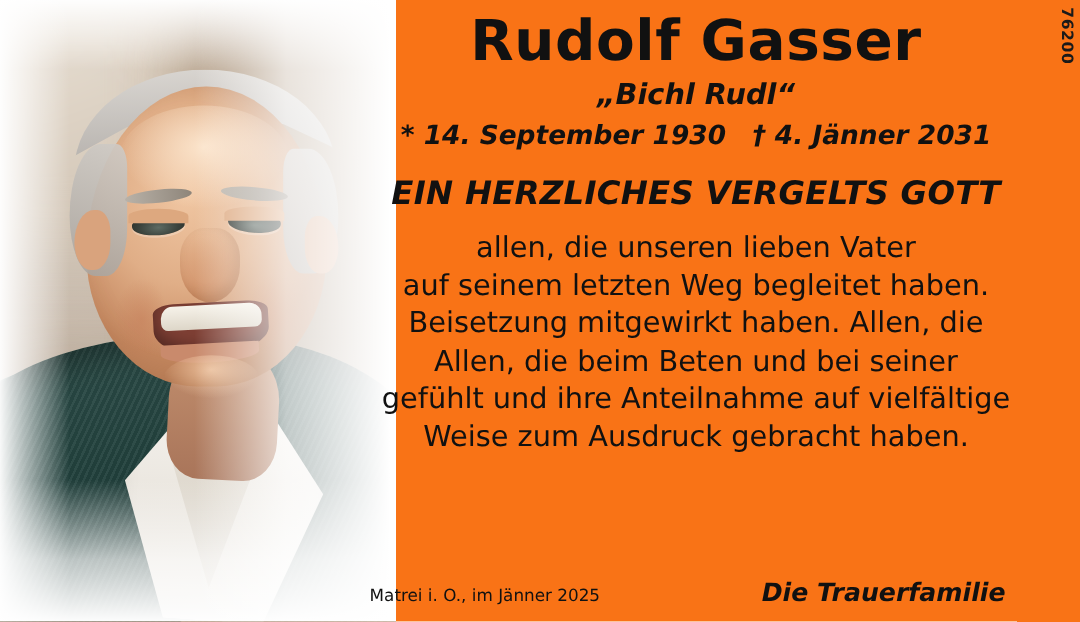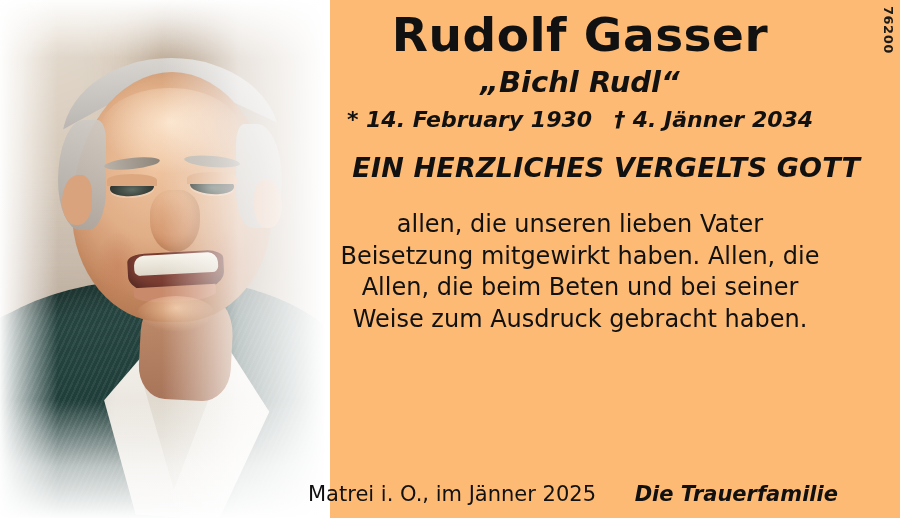--- a/index.html
+++ b/index.html
@@ -8,21 +8,21 @@
     background: #ffffff;
   }
   body {
     font-family: "DejaVu Sans", sans-serif;
   }
   .card {
     position: relative;
     width: 900px;
     height: 518px;
     overflow: hidden;
-    background: #fdba74;
+    background: #f97316;
   }
 
   
   .photo {
     position: absolute;
     left: 0;
     top: 0;
     width: 330px;
     height: 518px;
     overflow: hidden;
@@ -305,64 +305,63 @@
   .name {
     margin-top: 10px;
     font-family: "DejaVu Sans", sans-serif;
     font-size: 47px;
     font-weight: bold;
     letter-spacing: .5px;
     line-height: 1.05;
   }
   .nickname {
     margin-top: 6px;
-    font-size: 29px;
+    font-size: 24px;
     font-weight: bold;
     font-style: italic;
   }
   .dates {
     margin-top: 8px;
     font-size: 22px;
     font-weight: bold;
     font-style: italic;
   }
   .dates .sep {
     display: inline-block;
     width: 22px;
   }
   .thanks {
     margin-top: 20px;
     font-size: 27px;
     font-weight: bold;
     font-style: italic;
     letter-spacing: .2px;
-    text-align: right;
   }
   .body-text {
-    margin-top: 26px;
+    margin-top: 14px;
     font-size: 24px;
     line-height: 1.31;
     padding: 0 18px;
   }
   .body-text div {
     white-space: nowrap;
   }
   .footer {
     position: absolute;
     left: 0;
     right: 0;
     bottom: 12px;
     display: flex;
     align-items: baseline;
     justify-content: space-between;
     padding: 0 22px 0 8px;
     box-sizing: border-box;
   }
   .place-date {
-    font-size: 21px;
+    font-size: 14px;
   }
   .family {
     font-size: 21px;
     font-weight: bold;
     font-style: italic;
     text-align: center;
   }
 
   
   .code {
@@ -419,29 +418,31 @@
       <div class="photo-fade-left"></div>
       <div class="photo-fade-bottom"></div>
       <div class="photo-fade-right"></div>
     </div>
   </div>
 
   <div class="content">
     <div class="name">Rudolf Gasser</div>
     <div class="nickname">„Bichl Rudl“</div>
     <div class="dates">
-      <span>* 14. February 1930</span><span class="sep"></span><span>† 4. Jänner 2034</span>
+      <span>* 14. September 1930</span><span class="sep"></span><span>† 4. Jänner 2031</span>
     </div>
 
     <div class="thanks">EIN HERZLICHES VERGELTS GOTT</div>
 
     <div class="body-text">
       <div>allen, die unseren lieben Vater</div>
+      <div>auf seinem letzten Weg begleitet haben.</div>
       <div>Beisetzung mitgewirkt haben. Allen, die</div>
       <div>Allen, die beim Beten und bei seiner</div>
+      <div>gefühlt und ihre Anteilnahme auf vielfältige</div>
       <div>Weise zum Ausdruck gebracht haben.</div>
     </div>
 
     <div class="footer">
       <div class="place-date">Matrei i. O., im Jänner 2025</div>
       <div class="family">Die Trauerfamilie</div>
     </div>
   </div>
 
   <div class="code">76200</div>

